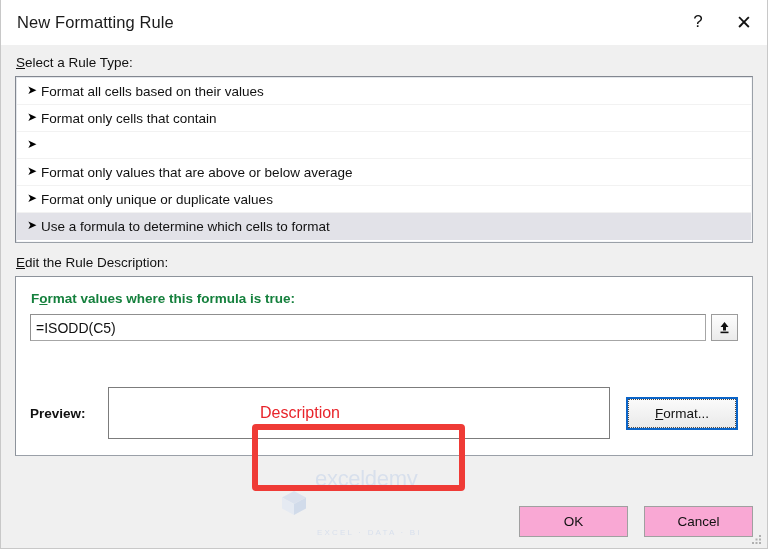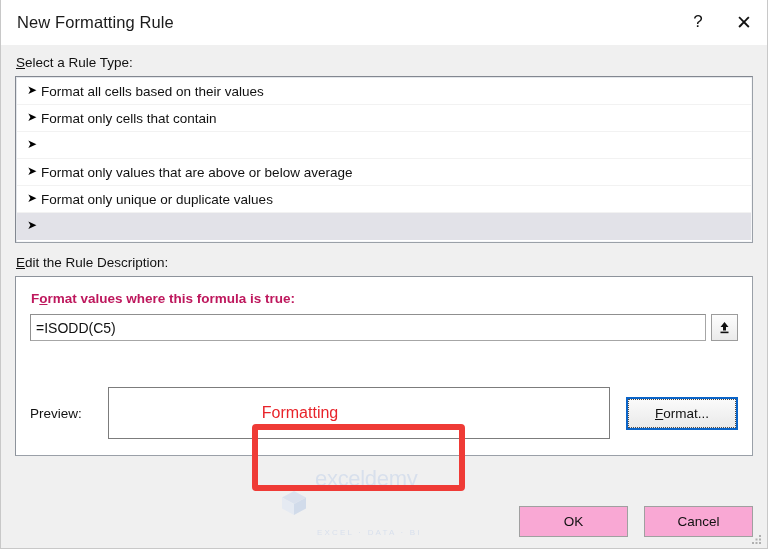--- a/index.html
+++ b/index.html
@@ -125,21 +125,21 @@
     border: 1px solid #9aa0a8;
     border-top-color: #8d939b;
     border-left-color: #8d939b;
     box-sizing: border-box;
     position: relative;
     padding: 0 14px;
   }
   #formula-label {
     font-weight: bold;
     font-size: 13.5px;
-    color: #be185d;
+    color: #15803d;
     margin: 14px 0 8px 1px;
   }
   #formula-row {
     display: flex;
     align-items: stretch;
     height: 27px;
   }
   #formula-input {
     flex: 1 1 auto;
     border: 1px solid #a6a6a6;
@@ -170,21 +170,21 @@
   #preview-row {
     position: absolute;
     left: 14px;
     right: 14px;
     bottom: 16px;
     height: 52px;
     display: flex;
     align-items: center;
   }
   #preview-label {
-    font-weight: normal;
+    font-weight: bold;
     font-size: 13.5px;
     color: #111;
     width: 78px;
     flex: 0 0 auto;
   }
   #preview-box {
     flex: 1 1 auto;
     height: 52px;
     background: #ffffff;
     border: 1px solid #7c7c7c;
@@ -332,20 +332,21 @@
       <div class="rule-item">
         <span class="bullet">➤</span>
         <span class="rule-label">Format only values that are above or below average</span>
       </div>
       <div class="rule-item">
         <span class="bullet">➤</span>
         <span class="rule-label">Format only unique or duplicate values</span>
       </div>
       <div class="rule-item selected">
         <span class="bullet">➤</span>
+        <span class="rule-label">Use a formula to determine which cells to format</span>
       </div>
     </div>
 
     <div class="section-label" id="desc-label"><span class="acc">E</span><span>dit the Rule Description:</span></div>
 
     <div id="desc-group">
 
       <div id="formula-label">F<span class="acc">o</span><span>rmat values where this formula is true:</span></div>
 
       <div id="formula-row">
@@ -354,21 +355,21 @@
           <svg class="up-arrow-icon" width="15" height="15" viewBox="0 0 15 15" aria-hidden="true">
             <path d="M7.5 2 L11.5 7 L9 7 L9 10.5 L6 10.5 L6 7 L3.5 7 Z" fill="#111"></path>
             <rect x="3.5" y="11.6" width="8" height="1.6" fill="#111"></rect>
           </svg>
         </button>
       </div>
 
       <div id="preview-row">
         <div id="preview-label">Preview:</div>
         <div id="preview-box">
-          <span id="preview-sample">Formatting</span>
+          <span id="preview-sample">Description</span>
         </div>
         <button id="format-button">
           <span class="focus-ring">
               <span class="acc">F</span>
               <span>ormat...</span>
             </span>
         </button>
       </div>
 
     </div>

